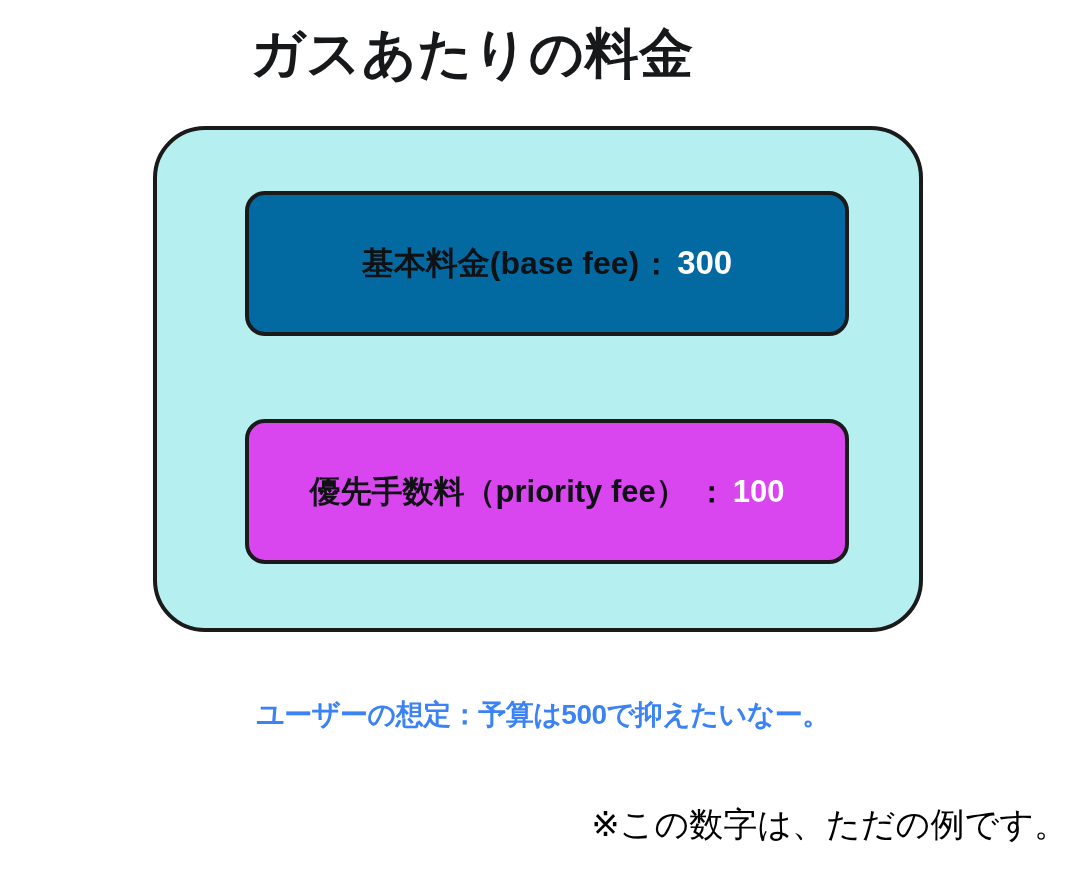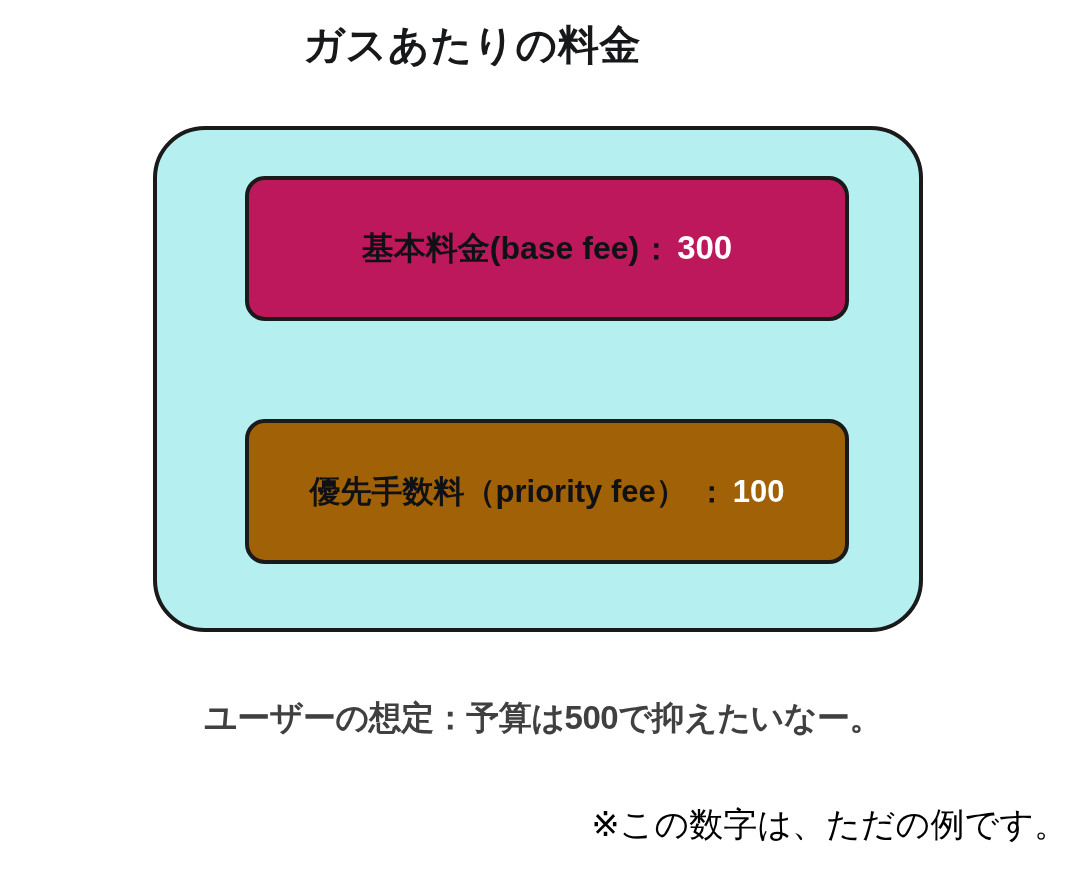--- a/index.html
+++ b/index.html
@@ -15,21 +15,21 @@
     position: relative;
   }
 
   
   .slide-title {
     position: absolute;
     left: 0;
     top: 20px;
     width: 944px;
     text-align: center;
-    font-size: 41px;
+    font-size: 54px;
     font-weight: 700;
     color: #17181a;
     letter-spacing: 0.5px;
     line-height: 1.25;
     white-space: nowrap;
   }
 
   
   .gas-container {
     position: absolute;
@@ -50,26 +50,26 @@
     width: 604px;
     height: 145px;
     box-sizing: border-box;
     border: 4px solid #1a1a1a;
     border-radius: 20px;
     display: flex;
     align-items: center;
     justify-content: center;
   }
   .fee-box.base {
-    top: 46px;
-    background: #be185d;
+    top: 61px;
+    background: #0369a1;
   }
   .fee-box.priority {
     top: 289px;
-    background: #a16207;
+    background: #d946ef;
   }
 
   .fee-line {
     display: flex;
     align-items: baseline;
     justify-content: center;
     white-space: nowrap;
   }
   .fee-label {
     font-size: 32px;
@@ -99,23 +99,23 @@
     font-size: 31px;
   }
 
   
   .user-note {
     position: absolute;
     left: 0;
     top: 696px;
     width: 1086px;
     text-align: center;
-    font-size: 33px;
+    font-size: 28px;
     font-weight: 700;
-    color: #404040;
+    color: #3b82f6;
     white-space: nowrap;
     letter-spacing: -0.5px;
   }
 
   
   .footnote {
     position: absolute;
     right: 18px;
     top: 802px;
     font-size: 34px;

